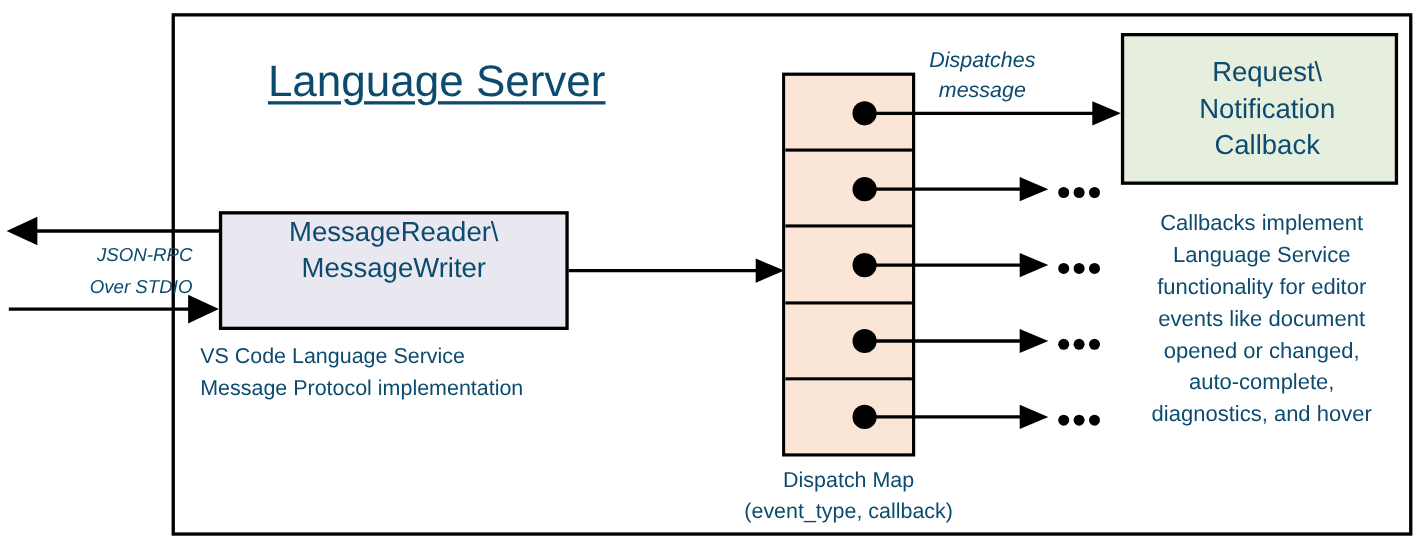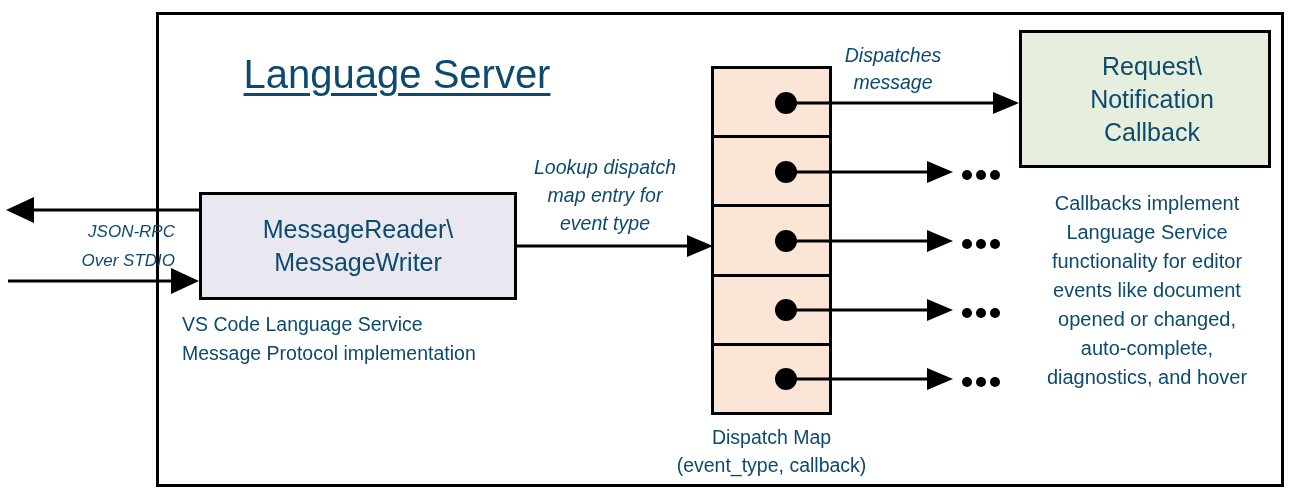--- a/index.html
+++ b/index.html
@@ -18,21 +18,21 @@
     font-size:40px;line-height:48px;text-align:center;
     text-decoration:underline;text-decoration-thickness:3px;text-underline-offset:5px;
   }
   .io-label{
     left:15px;top:217px;width:160px;
     font-size:17px;line-height:29px;font-style:italic;text-align:right;
   }
   #message-box{
     left:199px;top:192px;width:318px;height:108px;
     border:3px solid #000;box-sizing:border-box;
-    display:flex;align-items:center;justify-content:center;
+    display:flex;align-items:flex-start;justify-content:center;
     font-size:25px;line-height:33px;text-align:center;
   }
   #message-box-caption{
     left:182px;top:310px;width:380px;
     font-size:19.5px;line-height:29px;text-align:left;
   }
   #lookup-label{
     left:515px;top:153px;width:180px;
     font-size:19.5px;line-height:28px;font-style:italic;text-align:center;
   }
@@ -78,23 +78,20 @@
 Over STDIO</div>
 
   <div id="message-box" class="abs" style="background: rgb(233, 232, 240);">
     <span class="pre">MessageReader\
 MessageWriter</span>
   </div>
 
   <div id="message-box-caption" class="abs pre">VS Code Language Service
 Message Protocol implementation</div>
 
-  <div id="lookup-label" class="abs pre">Lookup dispatch
-map entry for
-event type</div>
 
   <div id="dispatch-map" class="abs">
     <div class="dispatch-cell" style="background: rgb(251, 229, 214);"></div>
     <div class="dispatch-cell" style="background: rgb(251, 229, 214);"></div>
     <div class="dispatch-cell" style="background: rgb(251, 229, 214);"></div>
     <div class="dispatch-cell" style="background: rgb(251, 229, 214);"></div>
     <div class="dispatch-cell" style="background: rgb(251, 229, 214);"></div>
   </div>
 
   <div id="dispatch-caption" class="abs pre">Dispatch Map

